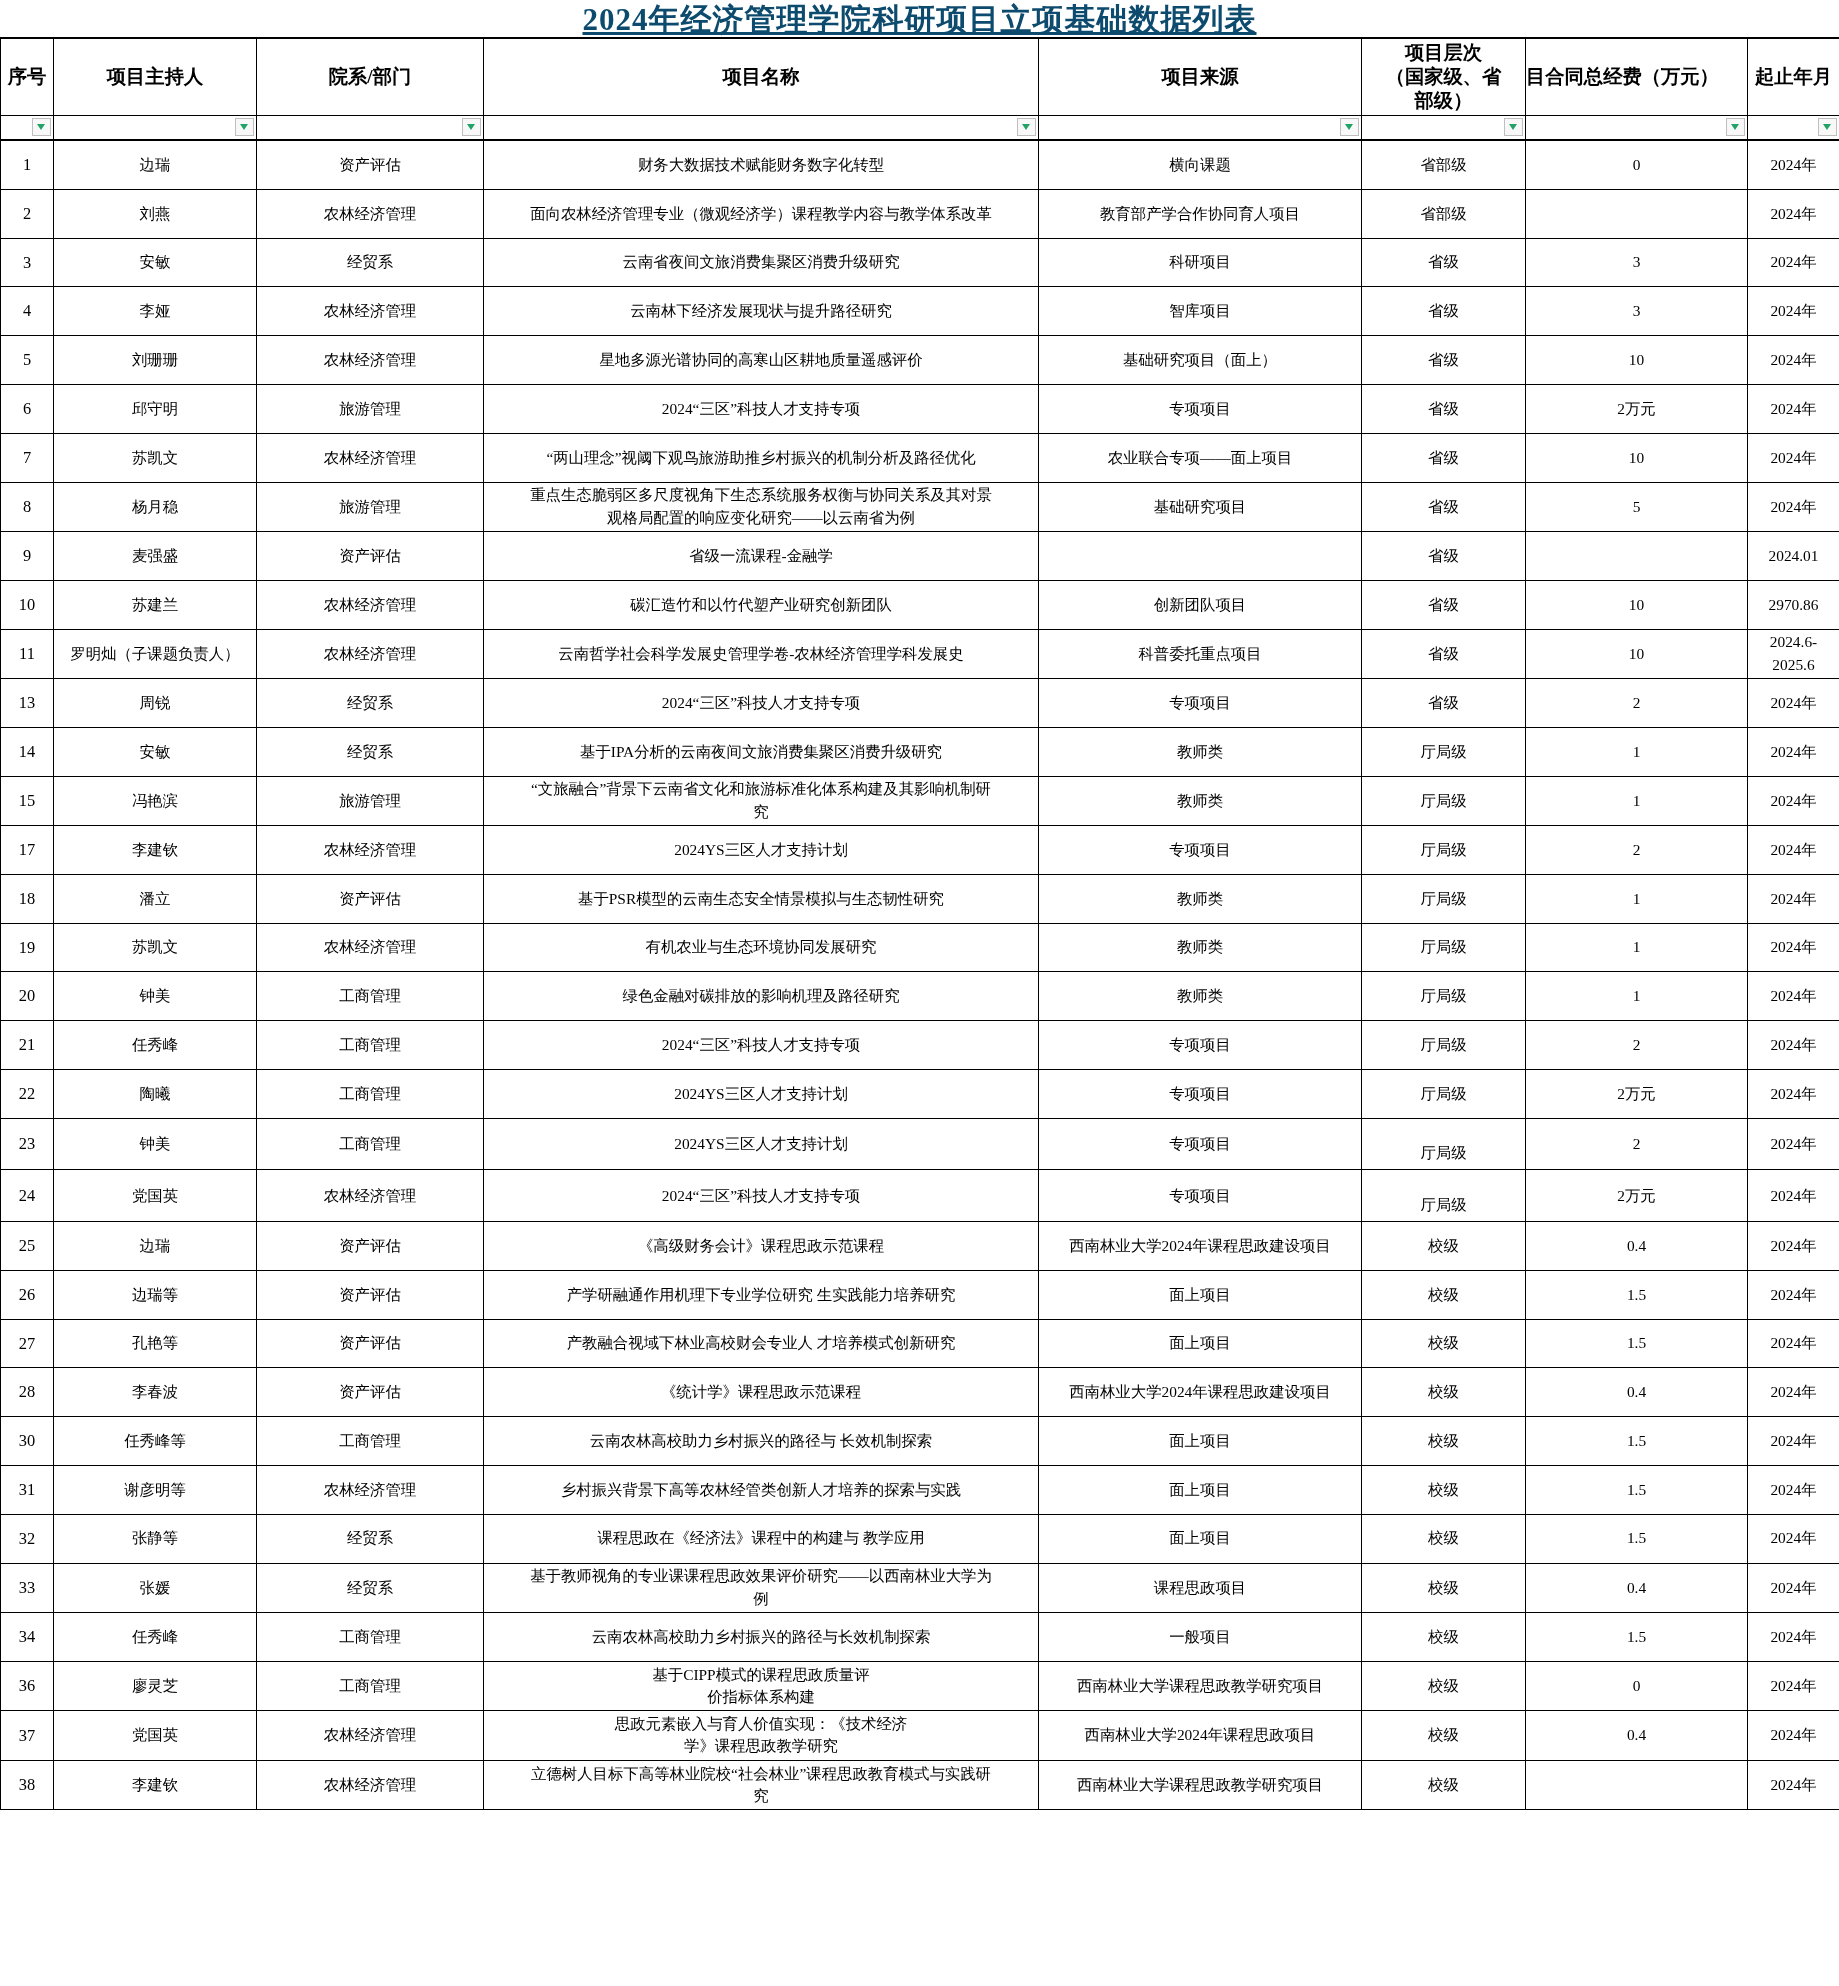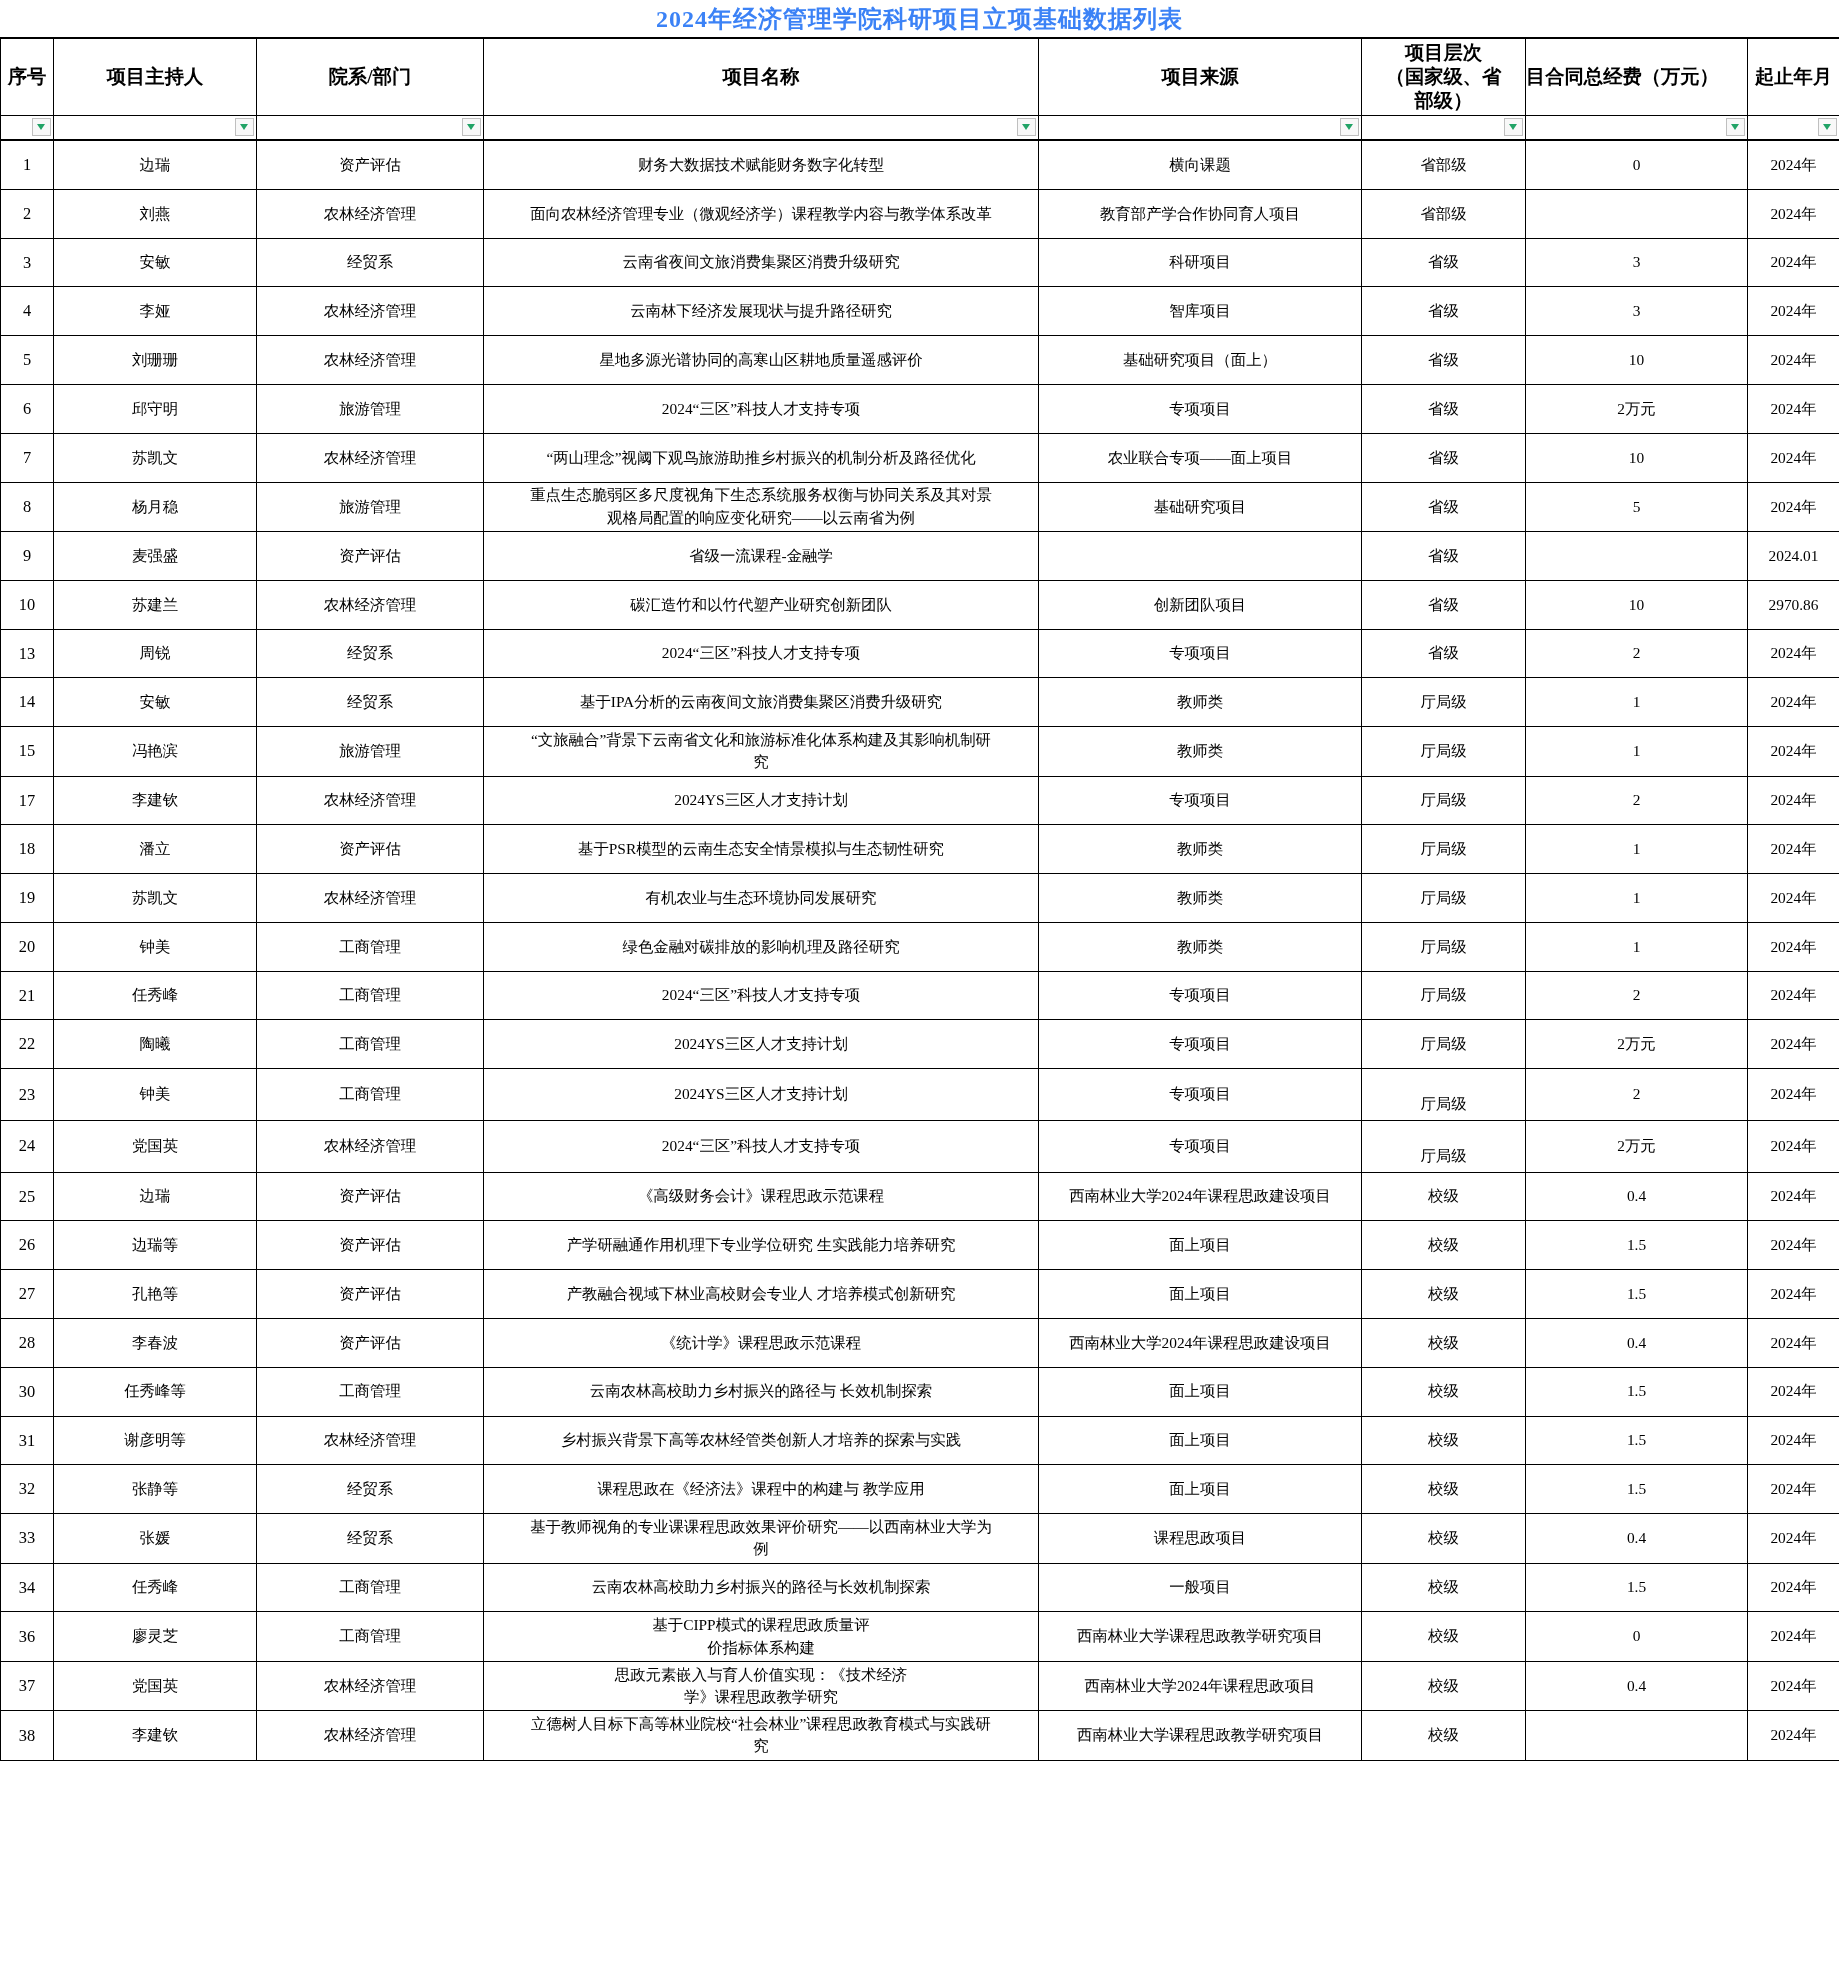--- a/index.html
+++ b/index.html
@@ -6,25 +6,26 @@
   body{
     width:1839px;height:1986px;
     font-family:"Liberation Serif","DejaVu Serif",serif;
     color:#000;
     overflow:hidden;
   }
   .page-title{
     height:37px;
     line-height:39px;
     text-align:center;
-    font-size:24px;
+    font-size:31px;
     font-weight:bold;
-    color:#3b82f6;
+    color:#0c4a6e;
     letter-spacing:1px;
     white-space:nowrap;
+    text-decoration:underline;
   }
   table.sheet{
     width:1839px;
     table-layout:fixed;
     border-collapse:collapse;
     border:1.9px solid #000;
     border-top:2.9px solid #000;
   }
   .sheet th,.sheet td{
     border:1px solid #000;
@@ -250,20 +251,30 @@
         <td class="cell col-no">10</td>
         <td class="cell col-leader">苏建兰</td>
         <td class="cell col-dept">农林经济管理</td>
         <td class="cell col-name">碳汇造竹和以竹代塑产业研究创新团队</td>
         <td class="cell col-source">创新团队项目</td>
         <td class="cell col-level">省级</td>
         <td class="cell col-funding">10</td>
         <td class="cell col-period">2970.86</td>
       </tr>
       <tr>
+        <td class="cell col-no">11</td>
+        <td class="cell col-leader">罗明灿（子课题负责人）</td>
+        <td class="cell col-dept">农林经济管理</td>
+        <td class="cell col-name">云南哲学社会科学发展史管理学卷-农林经济管理学科发展史</td>
+        <td class="cell col-source">科普委托重点项目</td>
+        <td class="cell col-level">省级</td>
+        <td class="cell col-funding">10</td>
+        <td class="cell col-period">2024.6-2025.6</td>
+      </tr>
+      <tr>
         <td class="cell col-no">13</td>
         <td class="cell col-leader">周锐</td>
         <td class="cell col-dept">经贸系</td>
         <td class="cell col-name">2024“三区”科技人才支持专项</td>
         <td class="cell col-source">专项项目</td>
         <td class="cell col-level">省级</td>
         <td class="cell col-funding">2</td>
         <td class="cell col-period">2024年</td>
       </tr>
       <tr>

